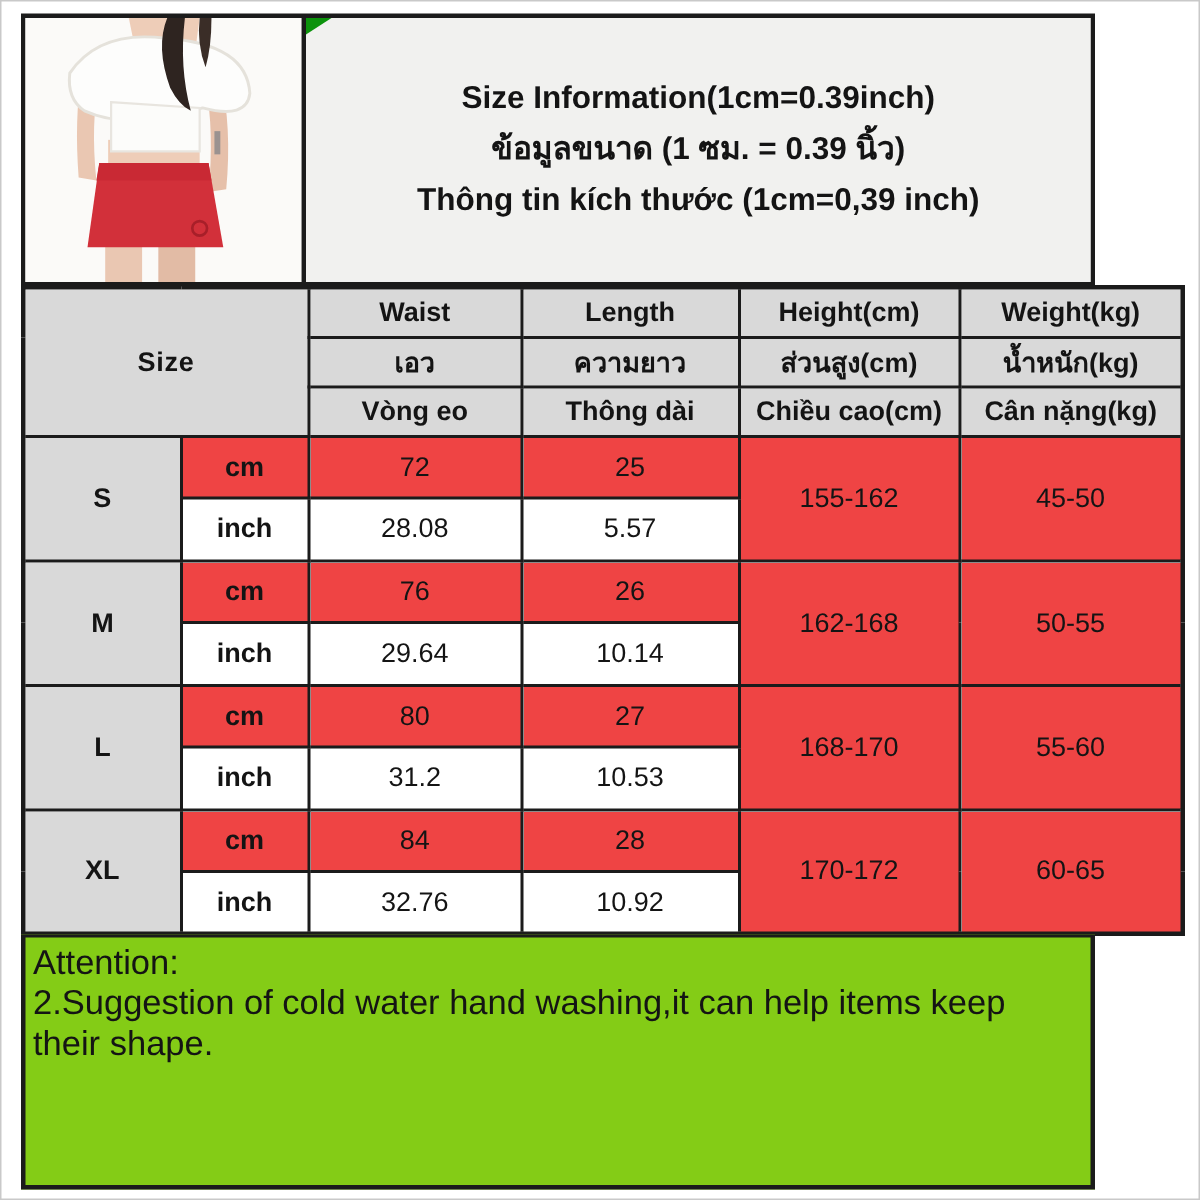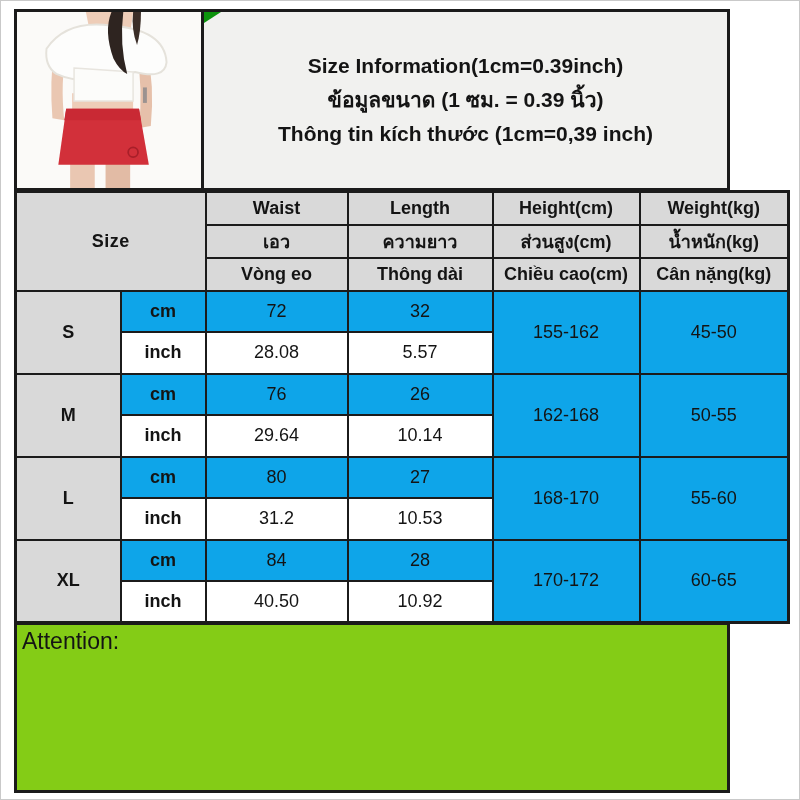--- a/index.html
+++ b/index.html
@@ -68,21 +68,21 @@
     font-size: 18px;
     overflow: hidden;
     white-space: nowrap;
   }
   tr.hdr-row { height: 33px; }
   tr.data-row { height: 41.5px; }
   td.hdr { background: #d9d9d9; font-weight: bold; }
   td.corner { background: #d9d9d9; font-weight: bold; font-size: 31px; letter-spacing: 0.5px; }
   td.size-letter { background: #d9d9d9; font-weight: bold; font-size: 20px; }
   td.unit { font-weight: bold; }
-  td.shade { background: #0ea5e9; }
+  td.shade { background: #ef4444; }
   td.plain { background: #ffffff; }
 
   
   .attention-box {
     height: 170px;
     border: 3px solid #1b1b1b;
     border-top-width: 2px;
     margin-top: -1px;
     background: #84cc16;
     padding: 3px 8px 0 5px;
@@ -162,21 +162,21 @@
           <td class="hdr">Vòng eo</td>
           <td class="hdr">Thông dài</td>
           <td class="hdr">Chiều cao(cm)</td>
           <td class="hdr">Cân nặng(kg)</td>
         </tr>
 
         <tr class="data-row">
           <td class="size-letter" rowspan="2">S</td>
           <td class="unit shade">cm</td>
           <td class="shade">72</td>
-          <td class="shade">32</td>
+          <td class="shade">25</td>
           <td class="shade" rowspan="2">155-162</td>
           <td class="shade" rowspan="2">45-50</td>
         </tr>
         <tr class="data-row">
           <td class="unit plain">inch</td>
           <td class="plain">28.08</td>
           <td class="plain">5.57</td>
         </tr>
 
         <tr class="data-row">
@@ -210,24 +210,25 @@
         <tr class="data-row">
           <td class="size-letter" rowspan="2">XL</td>
           <td class="unit shade">cm</td>
           <td class="shade">84</td>
           <td class="shade">28</td>
           <td class="shade" rowspan="2">170-172</td>
           <td class="shade" rowspan="2">60-65</td>
         </tr>
         <tr class="data-row">
           <td class="unit plain">inch</td>
-          <td class="plain">40.50</td>
+          <td class="plain">32.76</td>
           <td class="plain">10.92</td>
         </tr>
       </tbody>
     </table>
 
     <div class="attention-box">
       <div>Attention:</div>
+      <div>2.Suggestion of cold water hand washing,it can help items keep their shape.</div>
     </div>
 
   </div>
 </div>
 
 </body></html>

